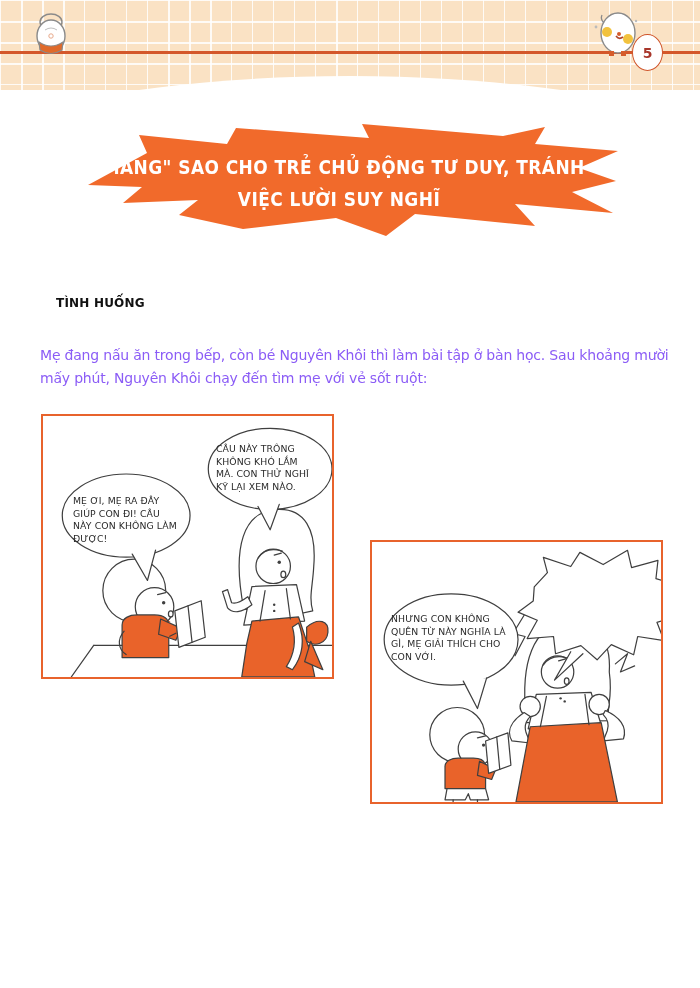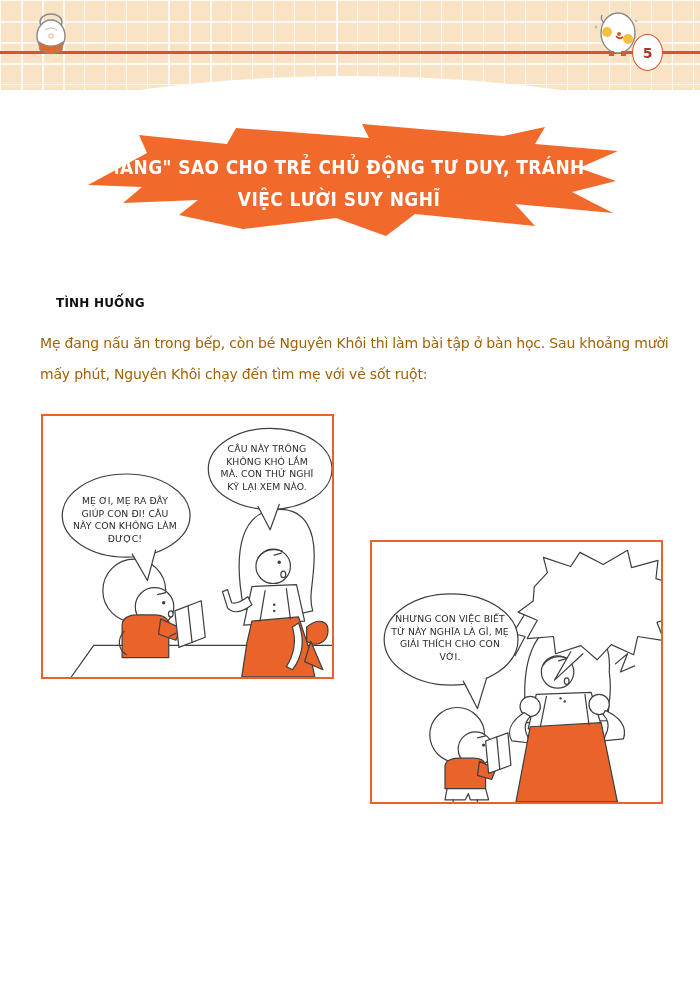--- a/index.html
+++ b/index.html
@@ -24,28 +24,28 @@
   
   .banner{position:absolute;left:85px;top:123px;width:535px;height:115px;z-index:2;}
   .banner svg{position:absolute;inset:0;}
   .banner-text{position:absolute;left:0;top:12px;width:508px;height:96px;display:flex;flex-direction:column;
     align-items:center;justify-content:center;gap:2px;color:#ffffff;font-weight:bold;font-size:20px;}
   .banner-text span{display:block;white-space:nowrap;transform:scaleX(.85);transform-origin:center;
     letter-spacing:.5px;text-align:center;line-height:30px;}
 
   
   .sec-heading{position:absolute;left:56px;top:296px;font-size:12px;font-weight:bold;color:#111;letter-spacing:.2px;}
-  .sec-body{position:absolute;left:40px;top:328px;width:640px;font-size:14px;line-height:31px;color:#a16207;letter-spacing:-.2px;}
+  .sec-body{position:absolute;left:40px;top:344px;width:640px;font-size:14px;line-height:23px;color:#8b5cf6;letter-spacing:-.2px;}
 
   
   .panel{position:absolute;border:2px solid #e8632c;background:#ffffff;}
   .panel1{left:41px;top:414px;width:289px;height:261px;}
   .panel2{left:370px;top:540px;width:289px;height:260px;}
   .panel svg.scene{position:absolute;inset:0;width:100%;height:100%;}
-  .bubble-text{position:absolute;transform:translate(-50%,-50%);text-align:center;
+  .bubble-text{position:absolute;transform:translate(-50%,-50%);
     font-size:9.3px;line-height:12.5px;color:#2a2a2a;letter-spacing:.1px;}
   .p1-boy{left:82px;top:104px;width:104px;}
   .p1-mom{left:224px;top:52px;width:102px;}
   .p2-boy{left:78px;top:96px;width:118px;}
   .p2-mom{left:224px;top:66px;width:118px;}
 </style>
 </head>
 <body>
 
 <div class="page">
@@ -190,16 +190,16 @@
         <path d="M74,243 L112,243 L115,254 L97,254 L95,248 L92,254 L72,254 Z" fill="#ffffff"></path>
         <path d="M80,254 L80,256 M104,254 L104,256"></path>
 
         <ellipse cx="78" cy="96" rx="66" ry="45" fill="#ffffff"></ellipse>
         <path d="M90,137 L104,164 L113,134" fill="#ffffff"></path>
 
         <path d="M160,44 L173,30 L169,15 L196,24 L205,10 L228,22 L252,8 L256,25 L282,18 L280,36 L299,41 L288,56 L301,73 L281,79 L288,97 L262,93 L258,111 L236,101 L222,116 L206,102 L181,110 L179,93 L153,95 L163,77 L144,69 L159,58 Z" fill="#ffffff"></path>
         <path d="M196,108 L180,136 L208,110" fill="#ffffff"></path>
       </g>
     </svg>
-    <div class="bubble-text p2-boy">NHƯNG CON VIỆC BIẾT TỪ NÀY NGHĨA LÀ GÌ, MẸ GIẢI THÍCH CHO CON VỚI.</div>
+    <div class="bubble-text p2-boy">NHƯNG CON KHÔNG QUÊN TỪ NÀY NGHĨA LÀ GÌ, MẸ GIẢI THÍCH CHO CON VỚI.</div>
   </div>
 
 </div>
 
 </body></html>

